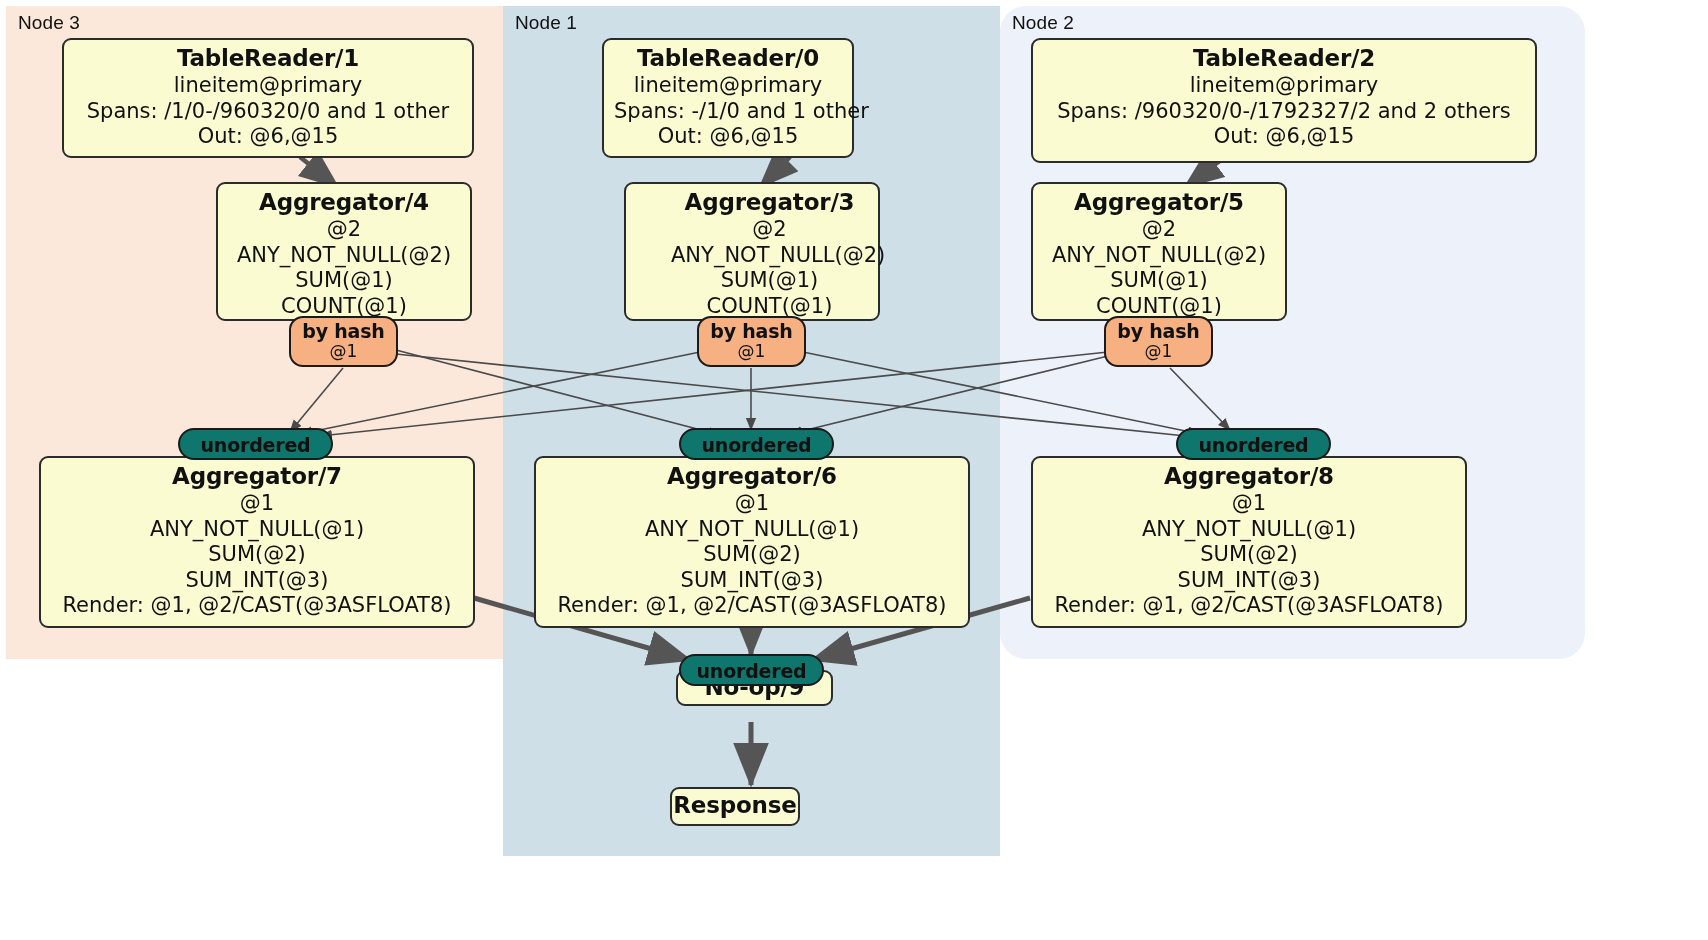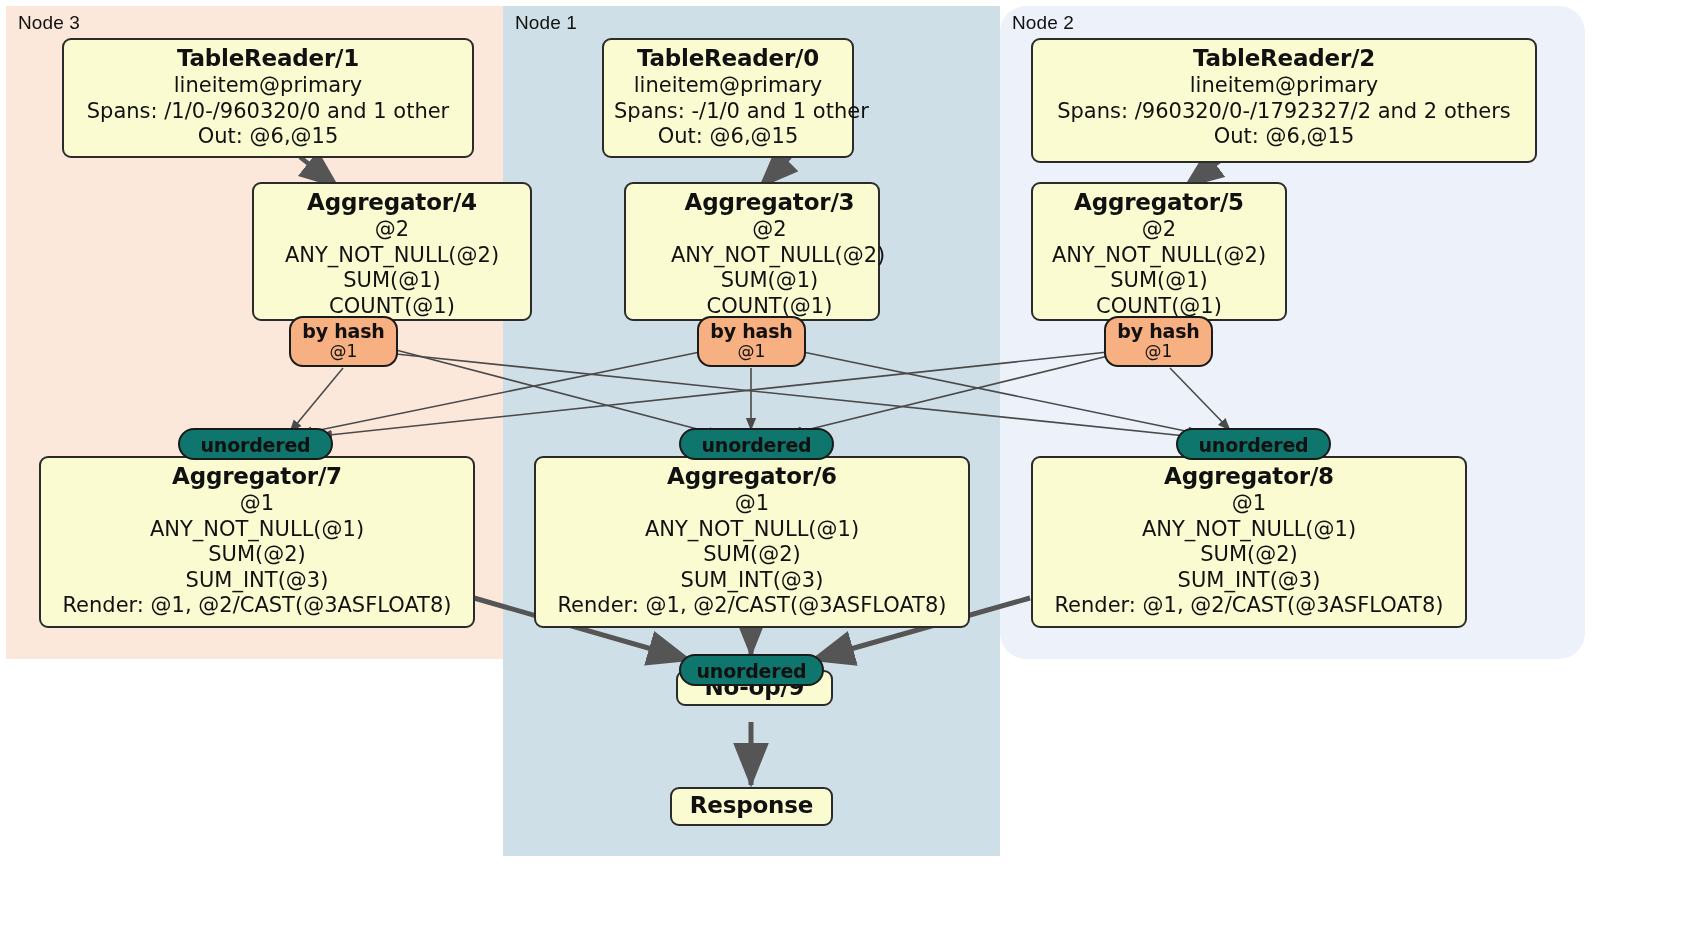--- a/index.html
+++ b/index.html
@@ -173,21 +173,21 @@
     <span class="ln">Out: @6,@15</span>
   </div>
 
   <div class="box" style="left:1031px; top:38px; width:506px; height:125px;">
     <span class="ttl">TableReader/2</span>
     <span class="ln">lineitem@primary</span>
     <span class="ln">Spans: /960320/0-/1792327/2 and 2 others</span>
     <span class="ln">Out: @6,@15</span>
   </div>
 
-  <div class="box" style="left:216px; top:182px; width:280px; height:139px;margin-left:36px;">
+  <div class="box" style="left:216px; top:182px; width:256px; height:139px;">
     <span class="ttl">Aggregator/4</span>
     <span class="ln">@2</span>
     <span class="ln">ANY_NOT_NULL(@2)</span>
     <span class="ln">SUM(@1)</span>
     <span class="ln">COUNT(@1)</span>
   </div>
 
   <div class="box" style="left:624px; top:182px; width:256px; height:139px;padding-left:45px;">
     <span class="ttl">Aggregator/3</span>
     <span class="ln">@2</span>
@@ -259,17 +259,17 @@
   </div>
 
   <div class="pill unordered" style="left:679px; top:654px; width:145px; height:32px;">
     <span class="plbl">unordered</span>
   </div>
 
   <div class="box compact" style="left:676px; top:670px; width:157px; height:36px;justify-content:center;">
     <span class="ttl">No-op/9</span>
   </div>
 
-  <div class="box compact" style="left:670px; top:787px; width:163px; height:39px;">
+  <div class="box compact" style="left:670px; top:787px; width:130px; height:39px;">
     <span class="ttl">Response</span>
   </div>
 
 </div>
 
 </body></html>

